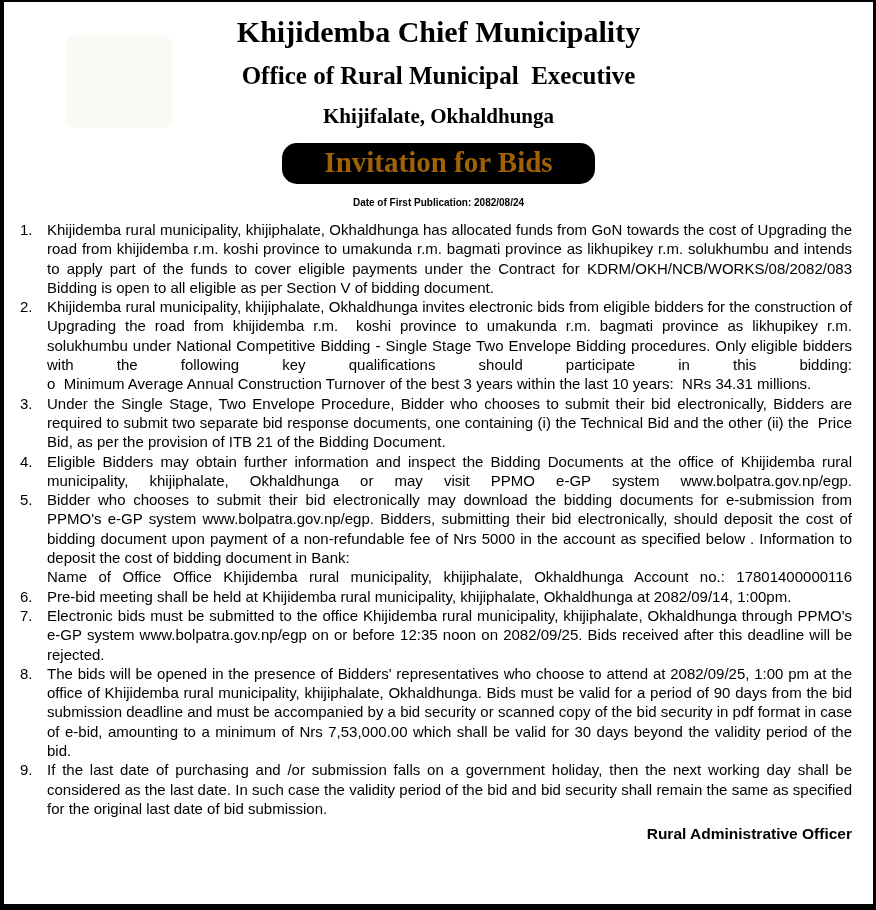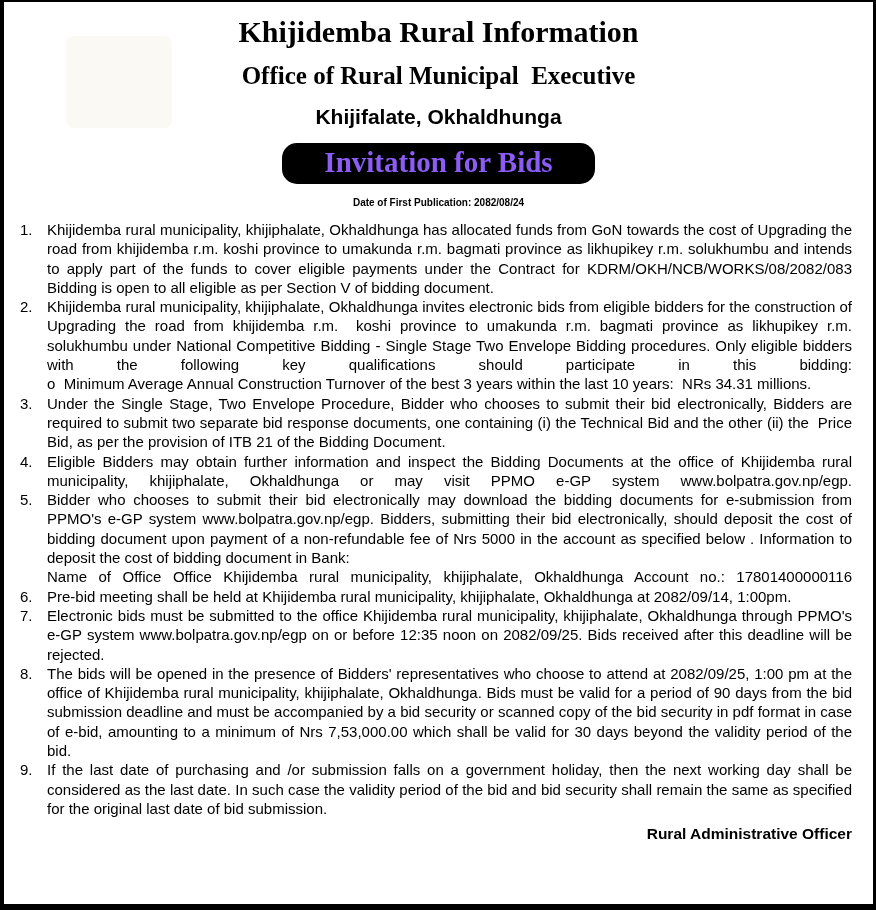--- a/index.html
+++ b/index.html
@@ -33,31 +33,31 @@
     margin: 0;
   }
   .doc-subtitle1 {
     font-family: "Liberation Serif", serif;
     font-weight: bold;
     font-size: 25px;
     line-height: 28px;
     margin: 13px 0 0 0;
   }
   .doc-subtitle2, .doc-subtitle3 {
-    font-family: Liberation Sans, sans-serif;
+    font-family: Liberation Serif, serif;
     font-weight: bold;
     font-size: 21px;
     line-height: 23px;
     margin: 15px 0 0 0;
   }
   .banner-wrap { margin-top: 15px; }
   .banner {
     display: inline-block;
     background: #000000;
-    color: #8b5cf6;
+    color: #a16207;
     font-family: "Liberation Serif", serif;
     font-weight: bold;
     font-size: 29px;
     line-height: 30px;
     padding: 4px 42px 7px 42px;
     border-radius: 15px;
   }
   .pub-date {
     margin-top: 13px;
     font-size: 10px;
@@ -81,21 +81,21 @@
   }
 </style>
 </head>
 <body>
 
 <div class="page">
 
   <div class="logo-watermark"></div>
 
   <div class="doc-header">
-    <div class="doc-title">Khijidemba Rural Information</div>
+    <div class="doc-title">Khijidemba Chief Municipality</div>
     <div class="doc-subtitle1">Office of Rural Municipal &nbsp;Executive</div>
     <div class="doc-subtitle2">Khijifalate, Okhaldhunga</div>
     <div class="banner-wrap">
       <span class="banner">Invitation for Bids</span>
     </div>
     <div class="pub-date">Date of First Publication: 2082/08/24</div>
   </div>
 
   <div class="notice-list">
 

